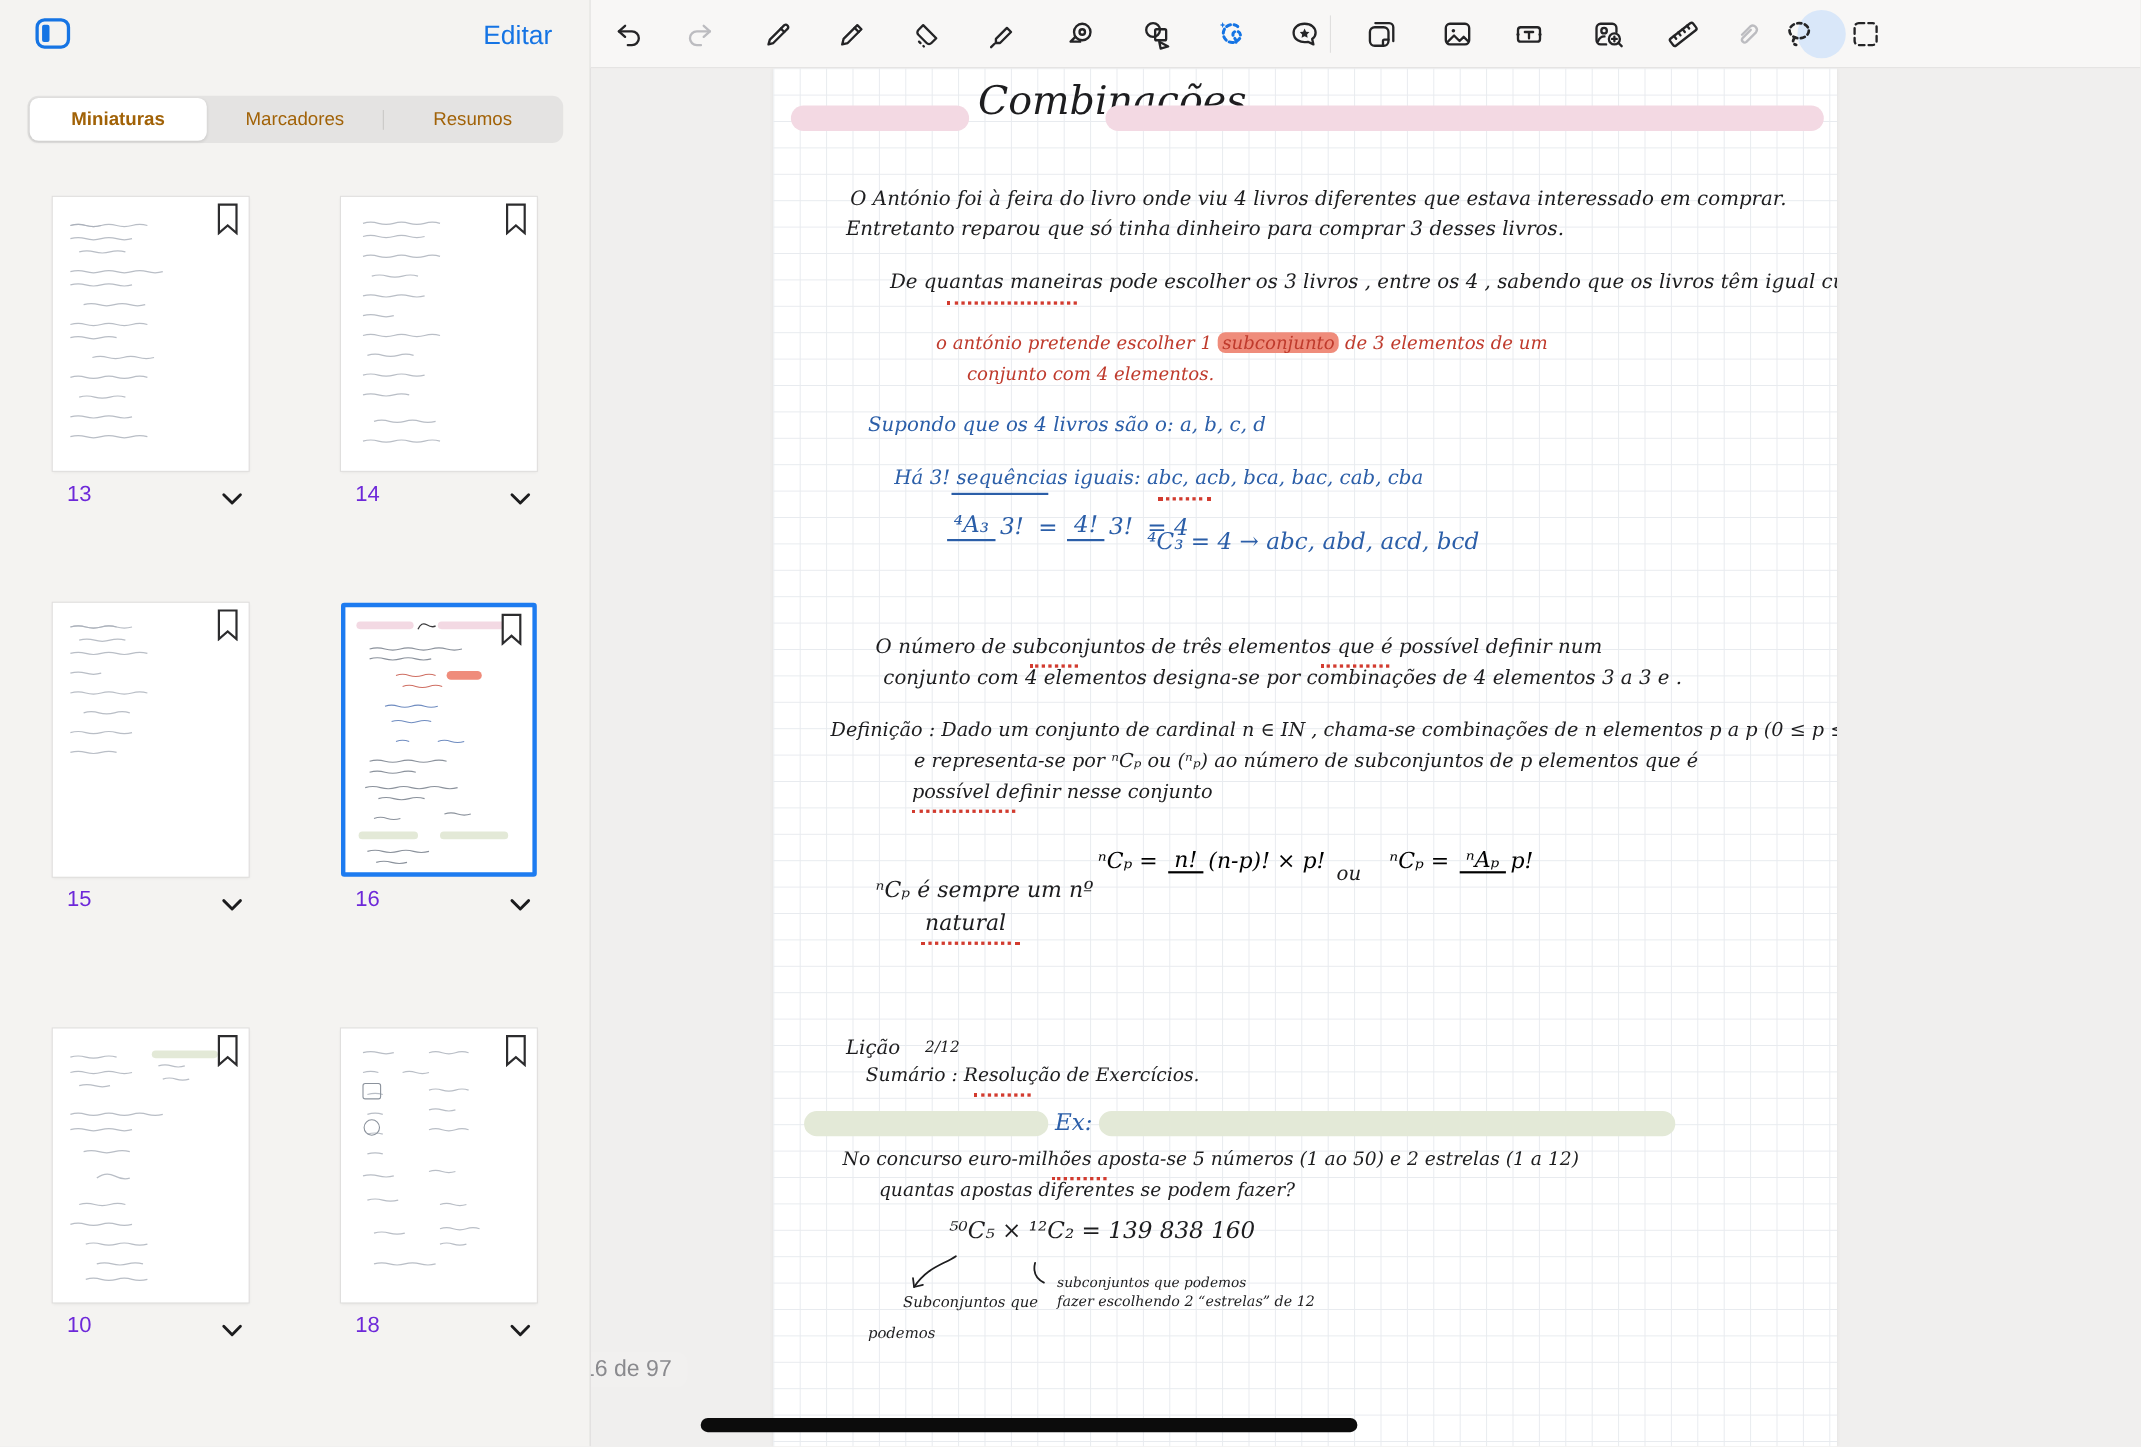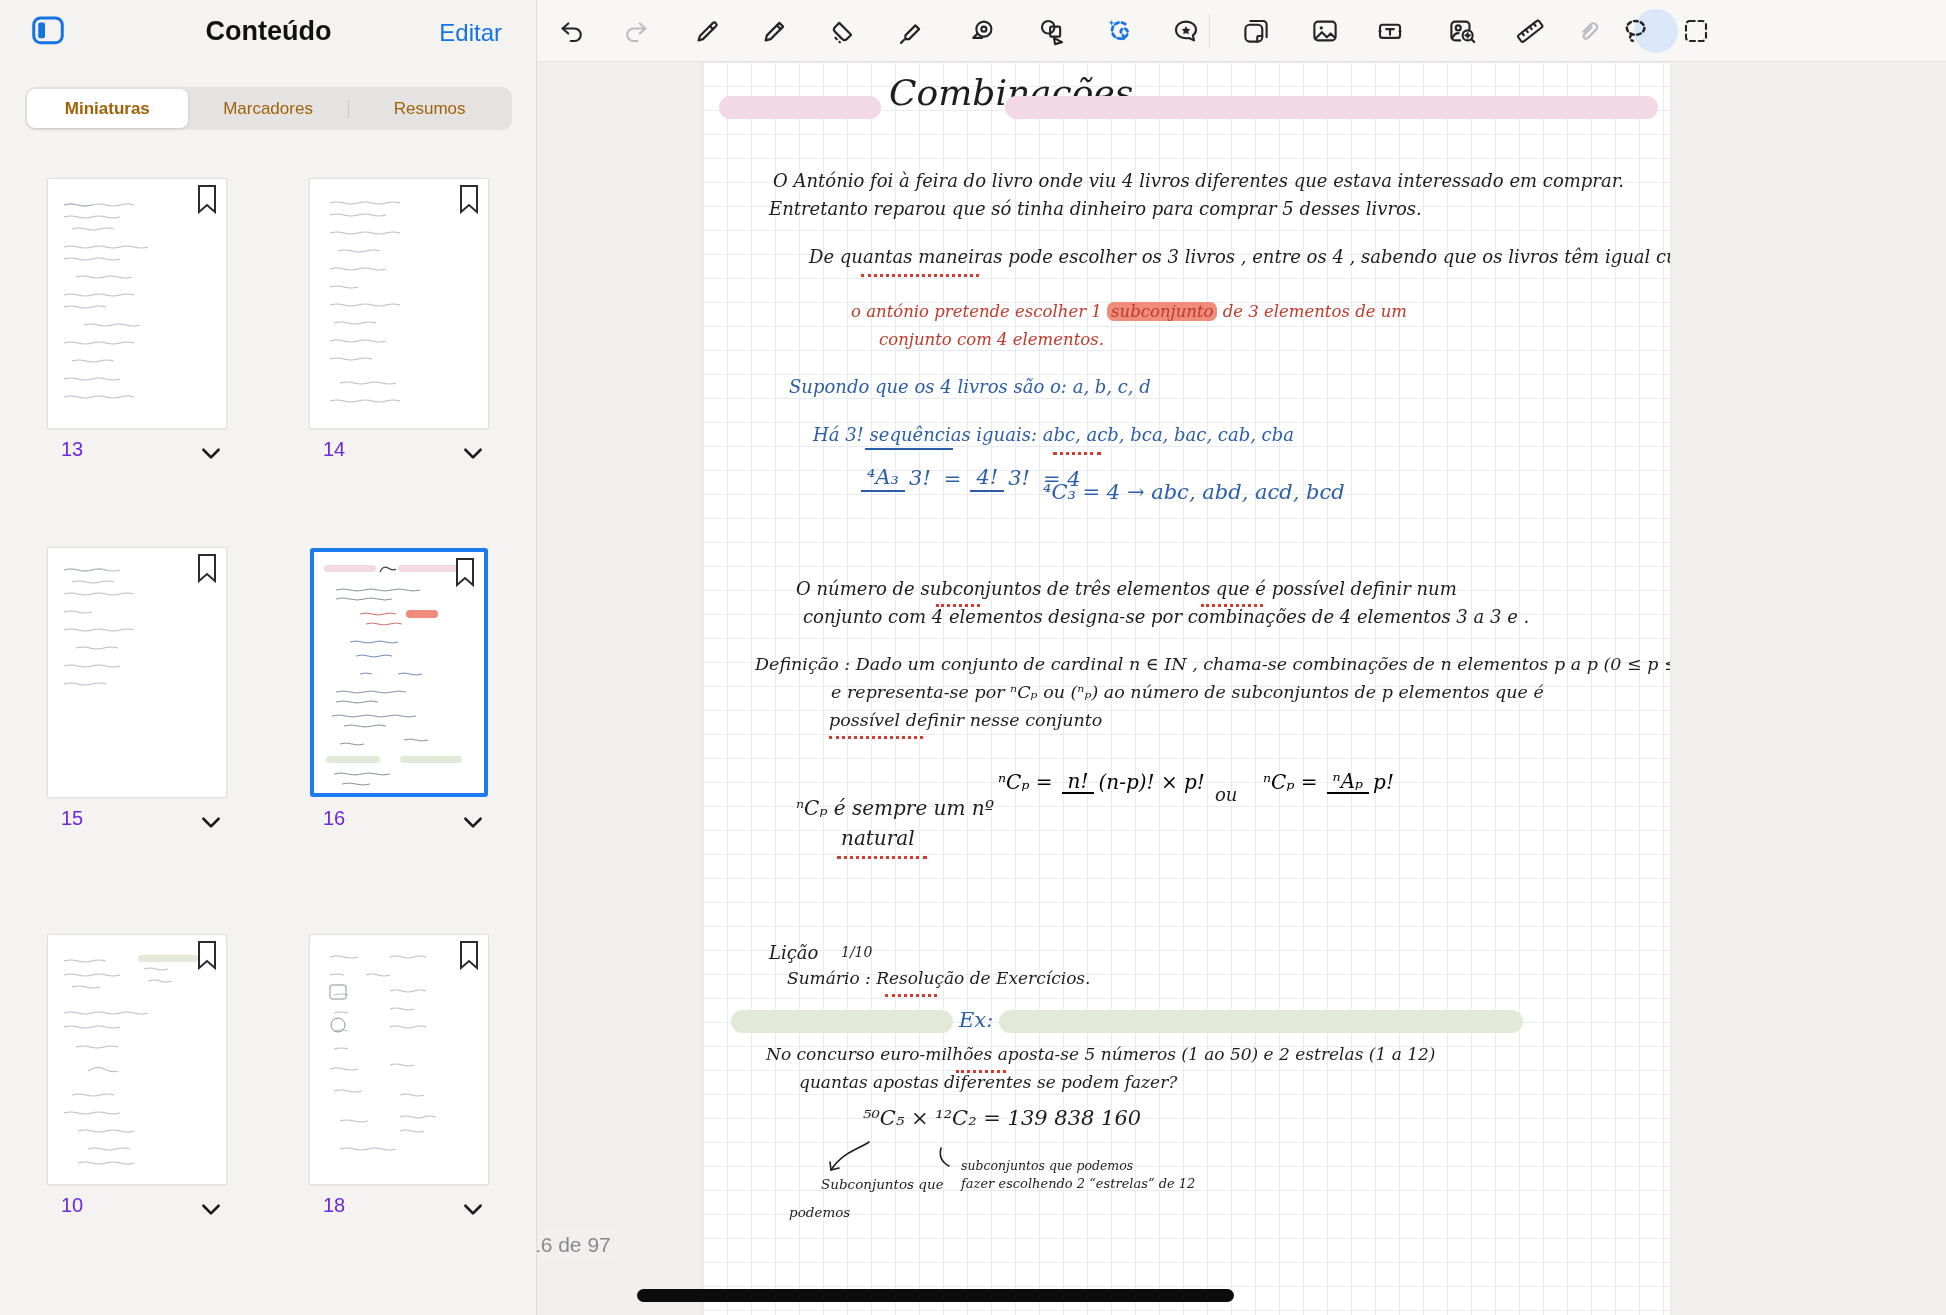--- a/index.html
+++ b/index.html
@@ -77,21 +77,20 @@
 
 <div id="app">
 
   <div id="sidebar">
     <div class="sb-toggle">
       <svg viewBox="0 0 24 24">
           <rect x="2.5" y="4" width="19" height="16.5" rx="4.5" fill="none" stroke="#1574e4" stroke-width="2"></rect>
           <rect x="5.5" y="7" width="4.5" height="10.5" rx="1.2" fill="#1574e4"></rect>
         </svg>
     </div>
-    <div class="sb-title">Conteúdo</div>
     <div class="sb-edit">Editar</div>
 
     <div class="tabs">
       <div class="tab sel">Miniaturas</div>
       <div class="tab">Marcadores</div>
       <div class="tab-sep"></div>
       <div class="tab">Resumos</div>
     </div>
 
     <div class="thumb" style="left:48px; top:179px;">
@@ -315,21 +314,21 @@
 
   </div>
 
   <div id="page">
 
     <div class="hl pink" style="left:16px; top:34px; width:162px;"></div>
     <div class="hw" style="left:186px; top:10px; font-size:36px;">Combinações</div>
     <div class="hl pink" style="left:302px; top:34px; width:653px;"></div>
 
     <div class="hw" style="left:70px; top:108px; font-size:18px;">O António foi à feira do livro onde viu 4 livros diferentes que estava interessado em comprar.</div>
-    <div class="hw" style="left:66px; top:136px; font-size:18px;">Entretanto reparou que só tinha dinheiro para comprar 5 desses livros.</div>
+    <div class="hw" style="left:66px; top:136px; font-size:18px;">Entretanto reparou que só tinha dinheiro para comprar 3 desses livros.</div>
     <div class="hw" style="left:106px; top:184px; font-size:18px;">De quantas maneiras pode escolher os 3 livros , entre os 4 , sabendo que os livros têm igual custo.</div>
     <div class="dots" style="left:158px; top:212px; width:118px;"></div>
 
     <div class="hw red" style="left:148px; top:240px; font-size:16.5px;">
       <span>o antónio pretende escolher 1 </span><span class="hlword">subconjunto</span><span> de 3 elementos de um</span>
     </div>
     <div class="hw red" style="left:176px; top:268px; font-size:16.5px;">conjunto com 4 elementos.</div>
 
     <div class="hw blue" style="left:86px; top:314px; font-size:18px;">Supondo que os 4 livros são o: a, b, c, d</div>
     <div class="hw blue" style="left:110px; top:362px; font-size:18px;">Há 3! sequências iguais: abc, acb, bca, bac, cab, cba</div>
@@ -373,21 +372,21 @@
     <div class="hw" style="left:512px; top:722px; font-size:18px;">ou</div>
     <div class="fx" style="left:560px; top:708px; font-size:20px;">
       <span>ⁿCₚ =</span>
       <span class="frac">
           <span class="n">ⁿAₚ</span>
           <span class="d">p!</span>
         </span>
     </div>
 
     <div class="hw" style="left:66px; top:880px; font-size:18px;">Lição</div>
-    <div class="hw" style="left:138px; top:882px; font-size:14px;">1/10</div>
+    <div class="hw" style="left:138px; top:882px; font-size:14px;">2/12</div>
     <div class="hw" style="left:84px; top:906px; font-size:17px;">Sumário : Resolução de Exercícios.</div>
     <div class="dots" style="left:182px; top:932px; width:52px;"></div>
 
     <div class="hl green" style="left:28px; top:948px; width:222px;"></div>
     <div class="hw blue" style="left:256px; top:946px; font-size:21px;">Ex:</div>
     <div class="hl green" style="left:296px; top:948px; width:524px;"></div>
     <div class="hw" style="left:63px; top:982px; font-size:17px;">No concurso euro-milhões aposta-se 5 números (1 ao 50) e 2 estrelas (1 a 12)</div>
     <div class="dots" style="left:253px; top:1008px; width:50px;"></div>
     <div class="hw" style="left:96px; top:1010px; font-size:17px;">quantas apostas diferentes se podem fazer?</div>
     <div class="hw" style="left:160px; top:1044px; font-size:21px;">⁵⁰C₅  ×  ¹²C₂  =  139  838  160</div>

